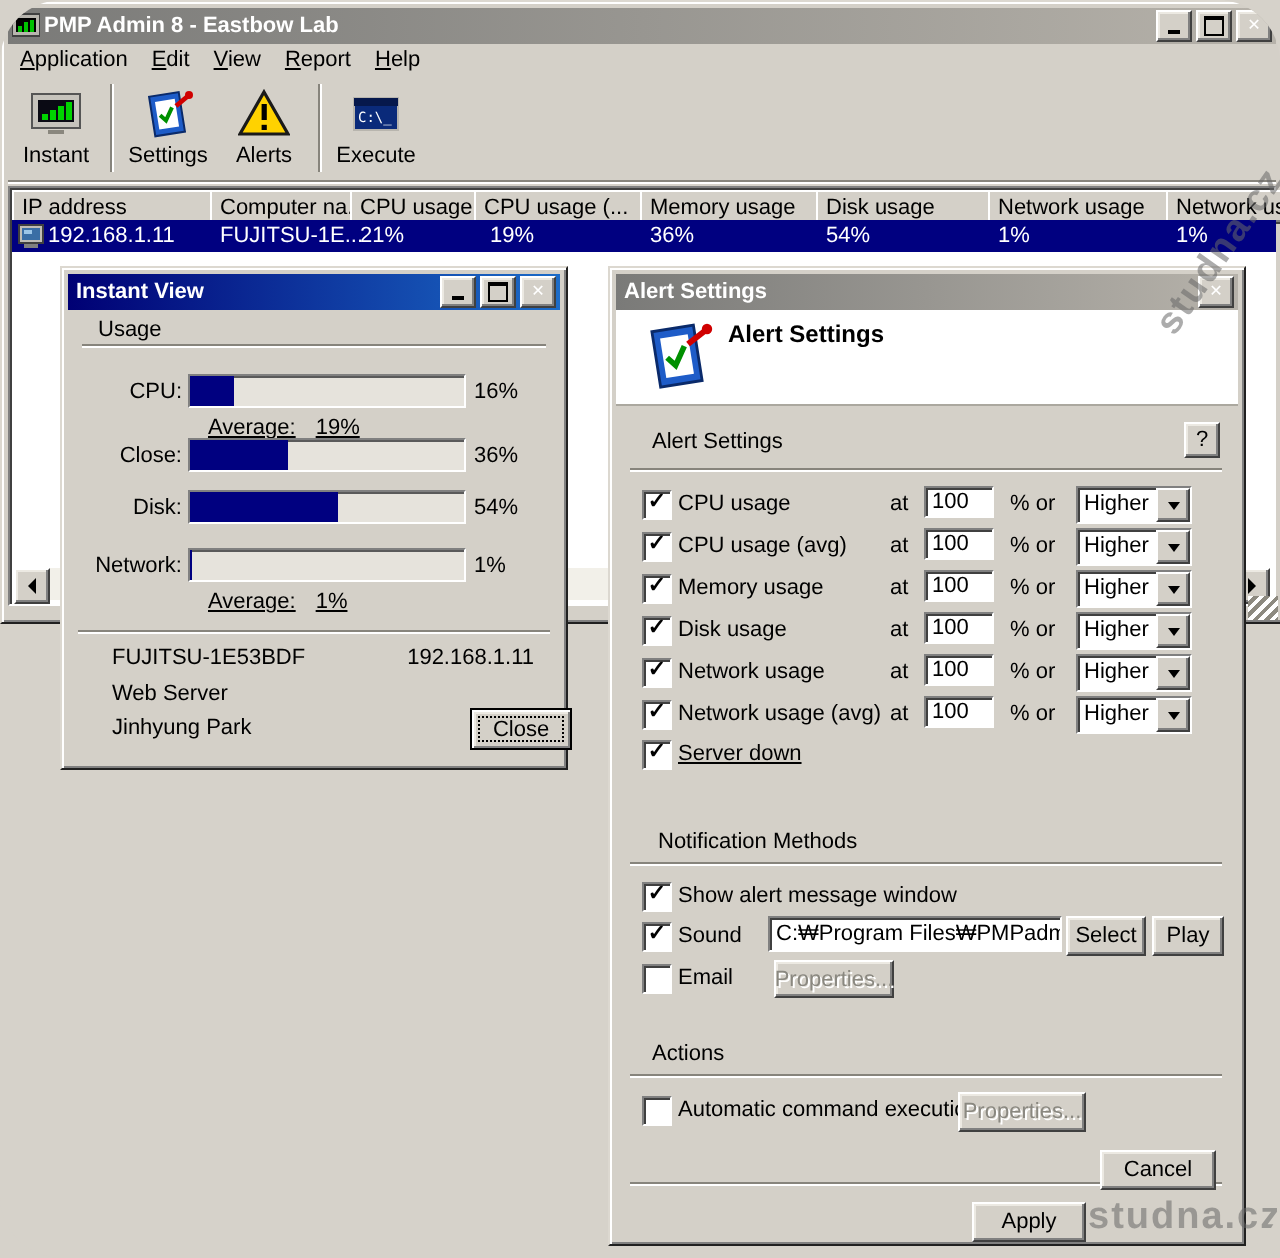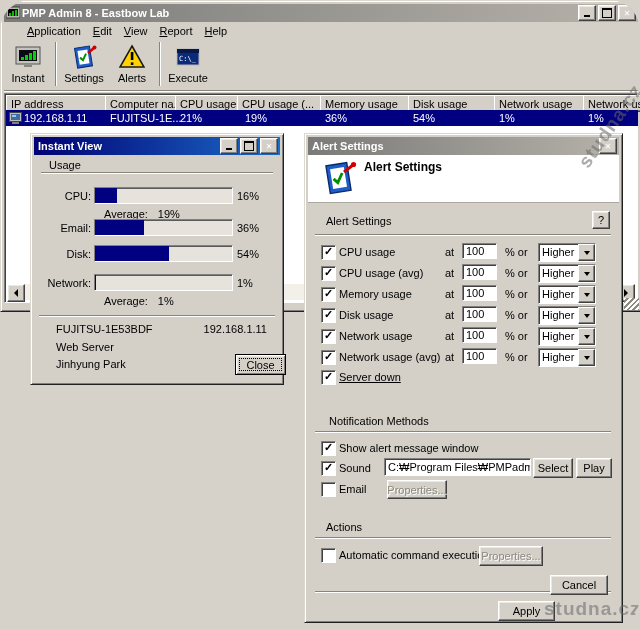--- a/index.html
+++ b/index.html
@@ -27,21 +27,21 @@
 
   .btn{background:#d4d0c8;border:1px solid;border-color:#fff #404040 #404040 #fff;
     box-shadow:inset -1px -1px 0 #808080,inset 1px 1px 0 #ece9e2;
     display:flex;align-items:center;justify-content:center;font-size:11px;position:absolute;}
   .btn.disabled{color:#8a8880;text-shadow:1px 1px 0 #fff;}
   .btn.default{border-color:#000;box-shadow:inset 1px 1px 0 #fff,inset -1px -1px 0 #808080,inset 2px 2px 0 #ece9e2;
     outline:1px dotted #000;outline-offset:-5px;margin-left:19px;}
   .groove{position:absolute;height:0;border-top:1px solid #87847c;box-shadow:0 1px 0 #fff;}
 
   
-  .menubar{position:absolute;left:20px;top:22px;height:15px;display:flex;align-items:center;}
+  .menubar{position:absolute;left:3px;top:22px;height:15px;display:flex;}
   .menu-item{padding:1px 6px;}
   .menu-item u{text-decoration:underline;}
   .toolbar{position:absolute;left:3px;right:3px;top:37px;height:52px;display:flex;align-items:center;
     border-bottom:1px solid #87847c;box-shadow:0 1px 0 #fff;}
   .tool-btn{width:48px;height:48px;display:flex;flex-direction:column;align-items:center;
     justify-content:center;gap:2px;}
   .tool-sep{width:0;height:44px;border-left:1px solid #87847c;border-right:1px solid #fff;margin:0 3px;}
   .tool-label{font-size:11px;}
 
   
@@ -59,21 +59,21 @@
   .tri-l{width:0;height:0;border:4px solid transparent;border-right:4px solid #000;margin-left:-4px;}
   .tri-r{width:0;height:0;border:4px solid transparent;border-left:4px solid #000;margin-right:-4px;}
   .tri-d{width:0;height:0;border:3px solid transparent;border-top:4px solid #000;margin-top:4px;}
   .grip{position:absolute;left:623px;top:297px;width:15px;height:12px;
     background:repeating-linear-gradient(135deg,#ffffff 0 2px,#8d8a80 2px 4px);z-index:5;}
 
   
   .track{position:absolute;height:15px;background:#e6e3dc;border:1px solid;
     border-color:#808080 #fff #fff #808080;box-shadow:inset 1px 1px 0 #5a5a5a;}
   .fill{height:100%;background:#000080;}
-  .avg{position:absolute;display:flex;gap:10px;white-space:nowrap;}
+  .avg{position:absolute;display:flex;gap:10px;white-space:nowrap;text-decoration:underline;}
 
   
   .banner{position:absolute;left:3px;right:3px;top:21px;height:47px;background:#fff;
     border-bottom:1px solid #aba89f;}
   .as-row{position:absolute;left:0;width:100%;height:18px;}
   .cb{position:absolute;width:13px;height:13px;background:#fff;border:1px solid;
     border-color:#808080 #fff #fff #808080;box-shadow:inset 1px 1px 0 #404040;
     display:flex;align-items:center;justify-content:center;}
   .cb .tick{display:none;font-size:11px;font-weight:700;line-height:1;margin-top:-2px;}
   .cb.on .tick{display:block;}
@@ -262,21 +262,21 @@
     <span class="lbl" style="left:6px;top:56px;width:54px;text-align:right;">CPU:</span>
     <div class="track" style="left:63px;top:53px;width:137px;">
         <div class="fill" style="width: 16%;"></div>
       </div>
     <span class="lbl" style="left:206px;top:56px;">16%</span>
     <div class="avg" style="left:73px;top:74px;">
       <span>Average:</span>
         <span>19%</span>
     </div>
 
-    <span class="lbl" style="left:6px;top:88px;width:54px;text-align:right;">Email:</span>
+    <span class="lbl" style="left:6px;top:88px;width:54px;text-align:right;">Close:</span>
     <div class="track" style="left:63px;top:85px;width:137px;">
         <div class="fill" style="width: 36%;"></div>
       </div>
     <span class="lbl" style="left:206px;top:88px;">36%</span>
 
     <span class="lbl" style="left:6px;top:114px;width:54px;text-align:right;">Disk:</span>
     <div class="track" style="left:63px;top:111px;width:137px;">
         <div class="fill" style="width: 54%;"></div>
       </div>
     <span class="lbl" style="left:206px;top:114px;">54%</span>
@@ -466,21 +466,21 @@
 
     <div class="as-row" style="top:412px;">
       <span class="cb" style="left:16px;top:2px;"></span>
       <span class="lbl" style="left:34px;top:3px;">Automatic command execution</span>
       <div class="btn disabled" style="left:174px;top:0;width:62px;height:18px;">
           <span>Properties...</span>
         </div>
     </div>
 
     <div class="groove" style="left:10px;top:457px;width:296px;"></div>
-    <div class="btn" style="left:181px;top:467px;width:55px;height:18px;margin-left:12px;">
+    <div class="btn" style="left:181px;top:467px;width:55px;height:18px;">
         <span>Apply</span>
       </div>
     <div class="btn" style="left:245px;top:441px;width:56px;height:18px;">
         <span>Cancel</span>
       </div>
   </div>
 
   <div class="wm" style="left:544px;top:598px;">studna.cz</div>
   <div class="wm wm2" style="left:592px;top:150px;">studna.cz</div>
 </div>

